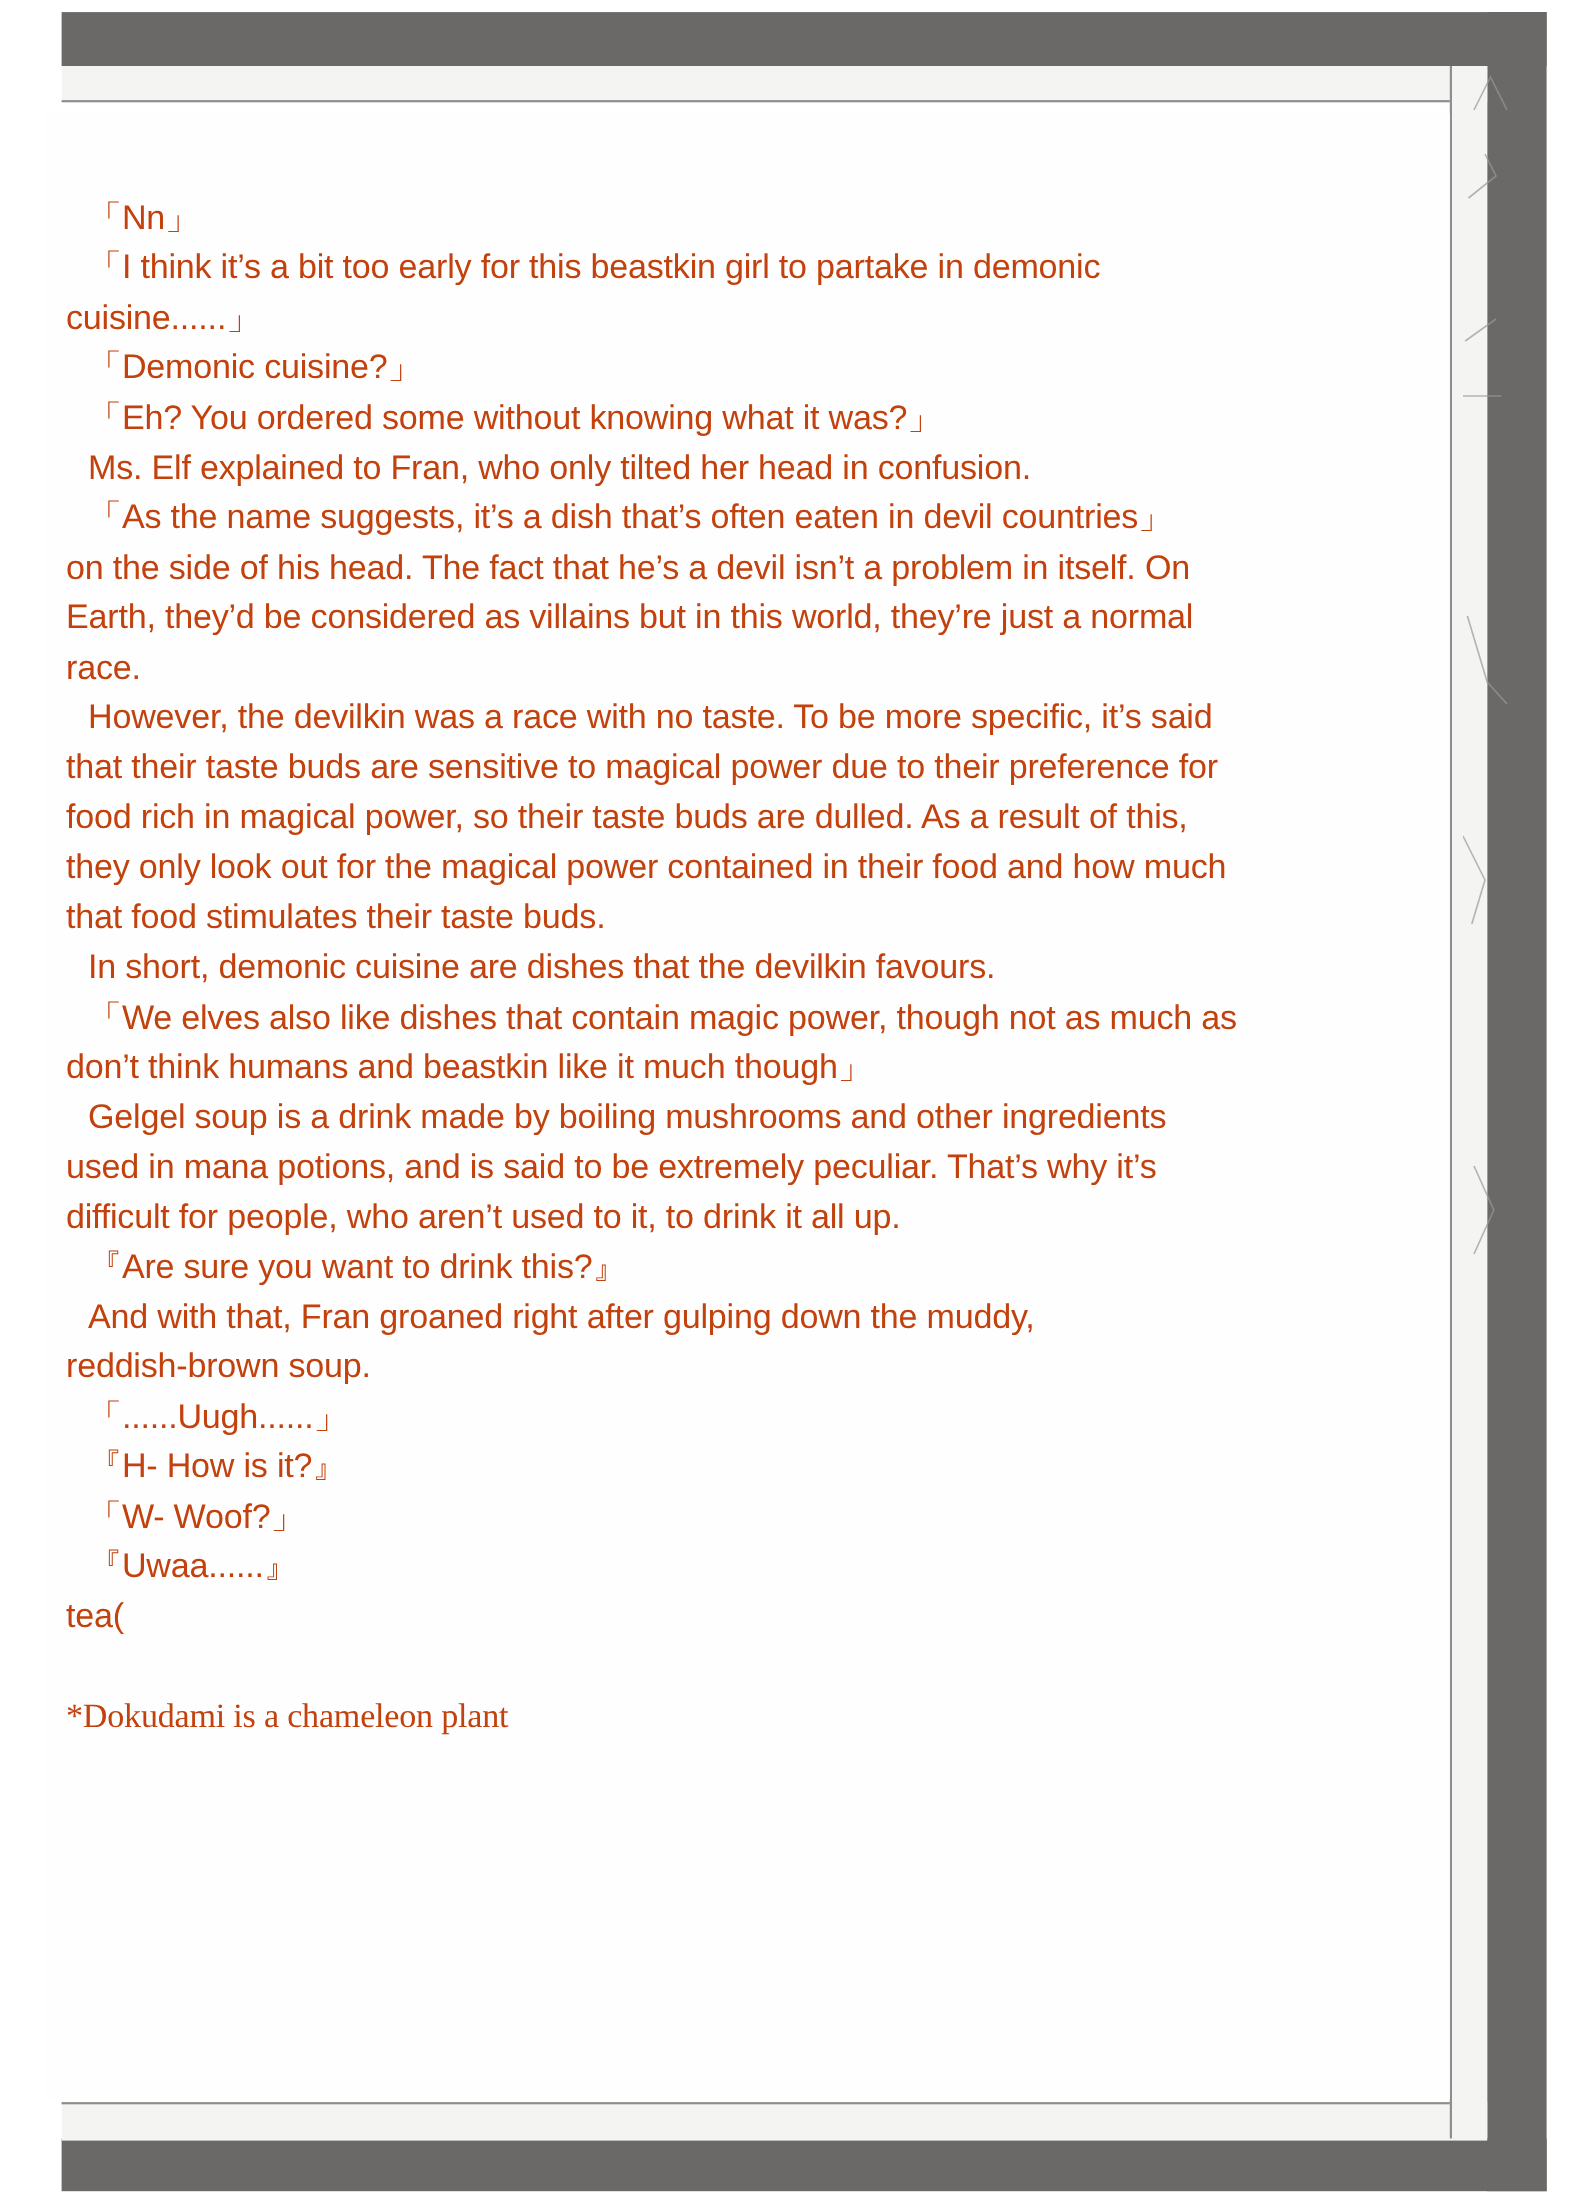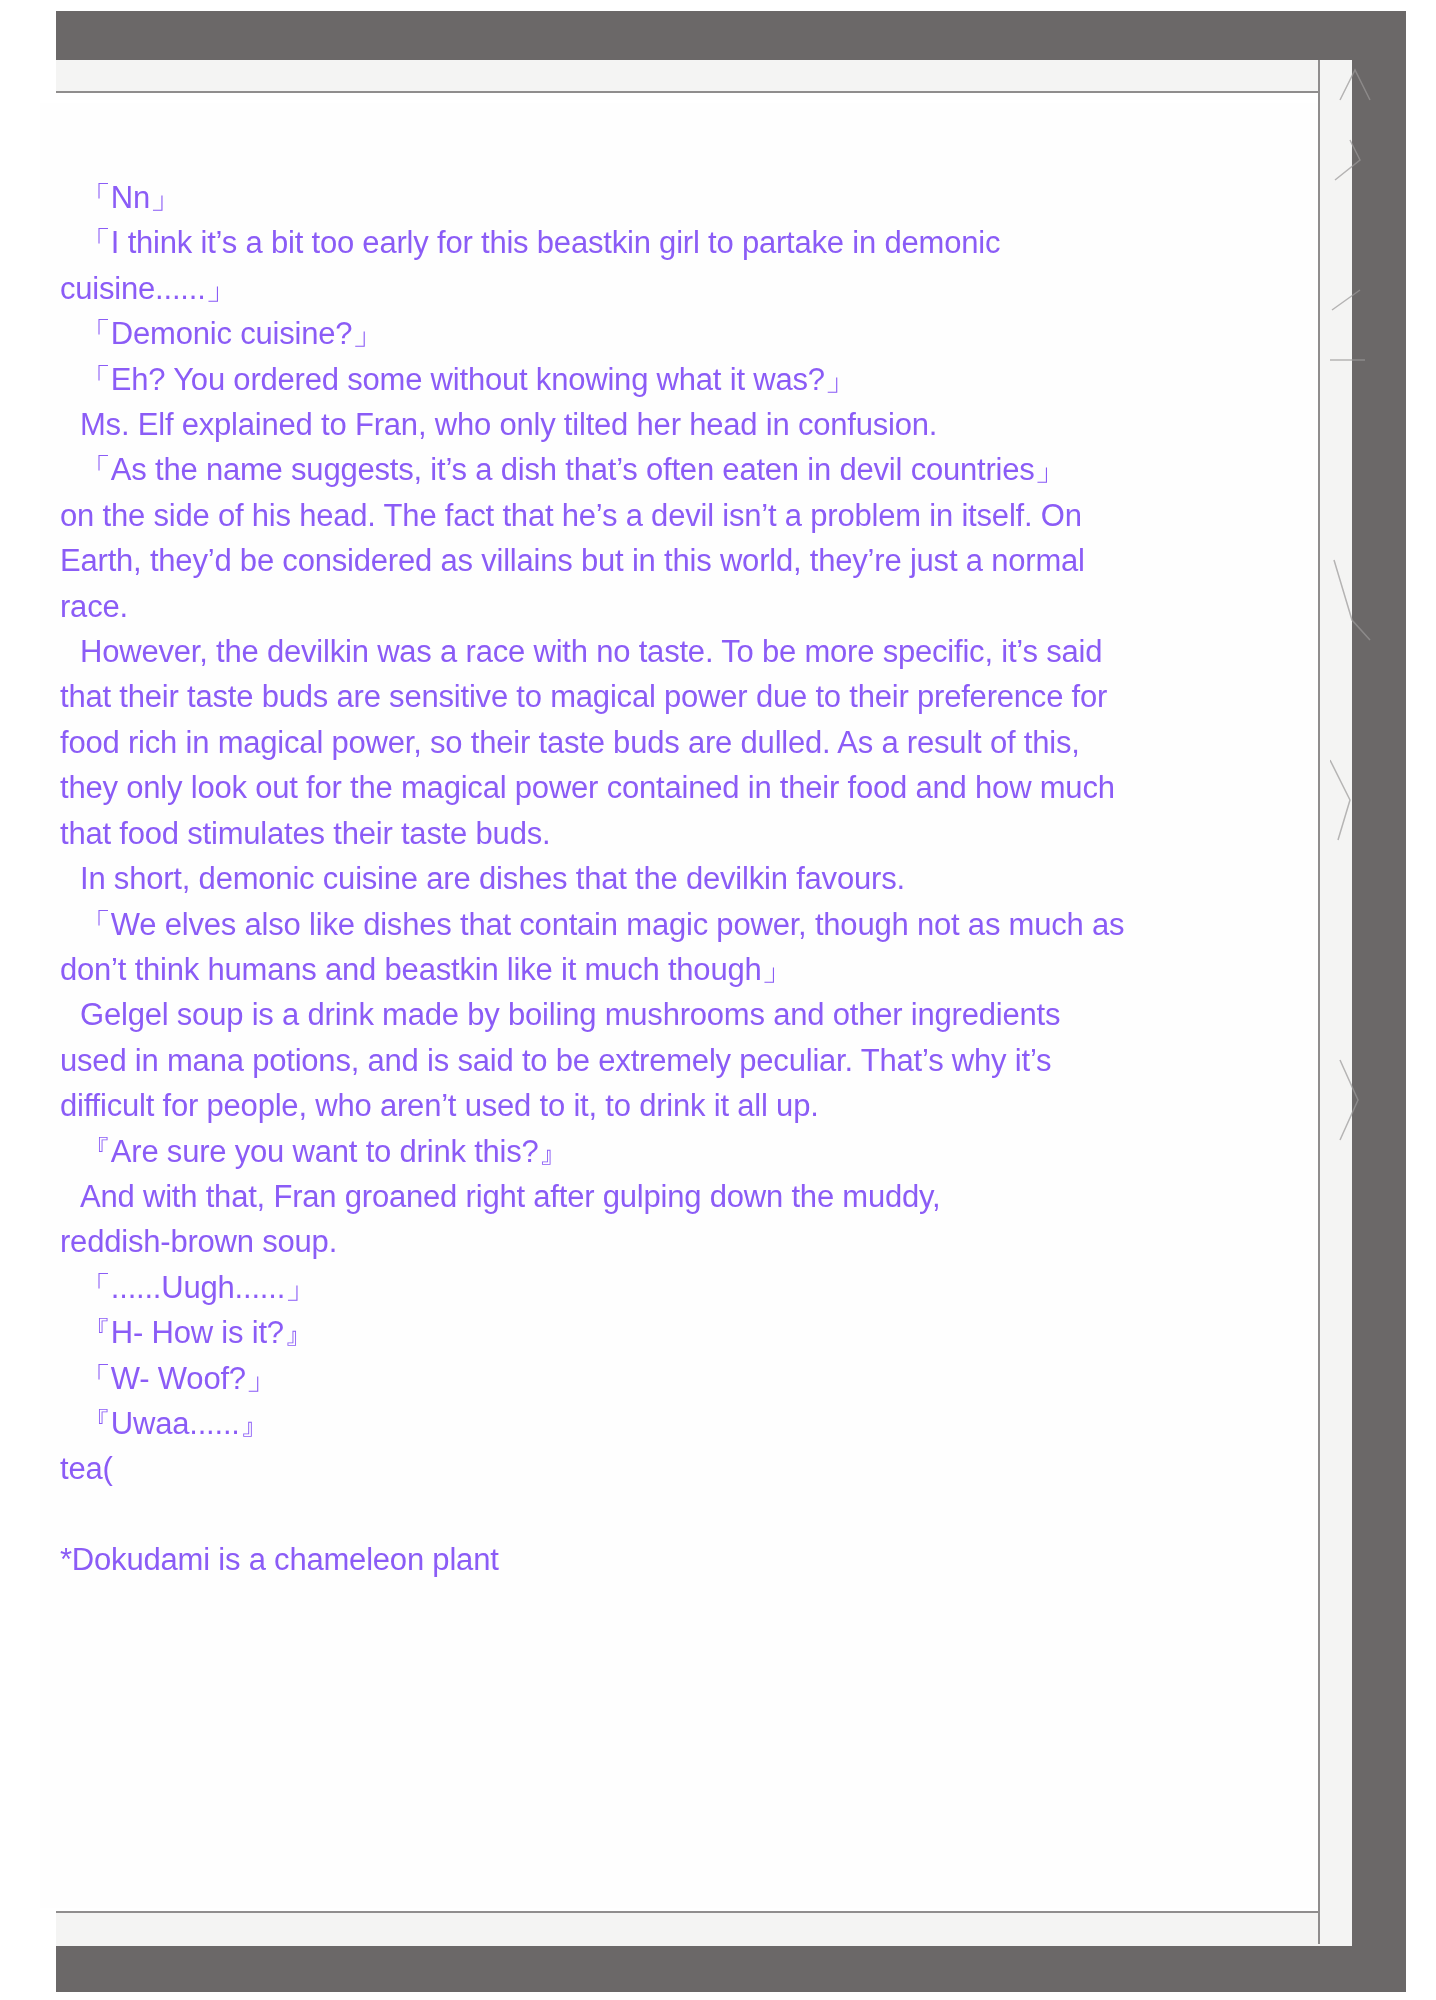--- a/index.html
+++ b/index.html
@@ -42,26 +42,26 @@
     }
     .deco {
       position: absolute; left: 1330px; top: 60px; width: 70px; height: 1880px;
       pointer-events: none;
     }
     .text {
       position: absolute; left: 60px; top: 175px; width: 1250px;
       font-family: "Liberation Sans", sans-serif;
       font-size: 31px;
       line-height: 45.4px;
-      color: #8b5cf6;
+      color: #c2410c;
       letter-spacing: -0.2px;
     }
     .line { white-space: pre; }
     .indent { padding-left: 20px; }
-    .note { font-family: Liberation Sans, sans-serif; font-size: 31px; }
+    .note { font-family: Liberation Serif, serif; font-size: 31px; }
   </style>
 </head>
 <body>
 
 <div class="frame-dark-top"></div>
 <div class="frame-dark-bottom"></div>
 <div class="frame-dark-right"></div>
 <div class="frame-light-top"></div>
 <div class="frame-light-bottom"></div>
 <div class="frame-light-right"></div>

